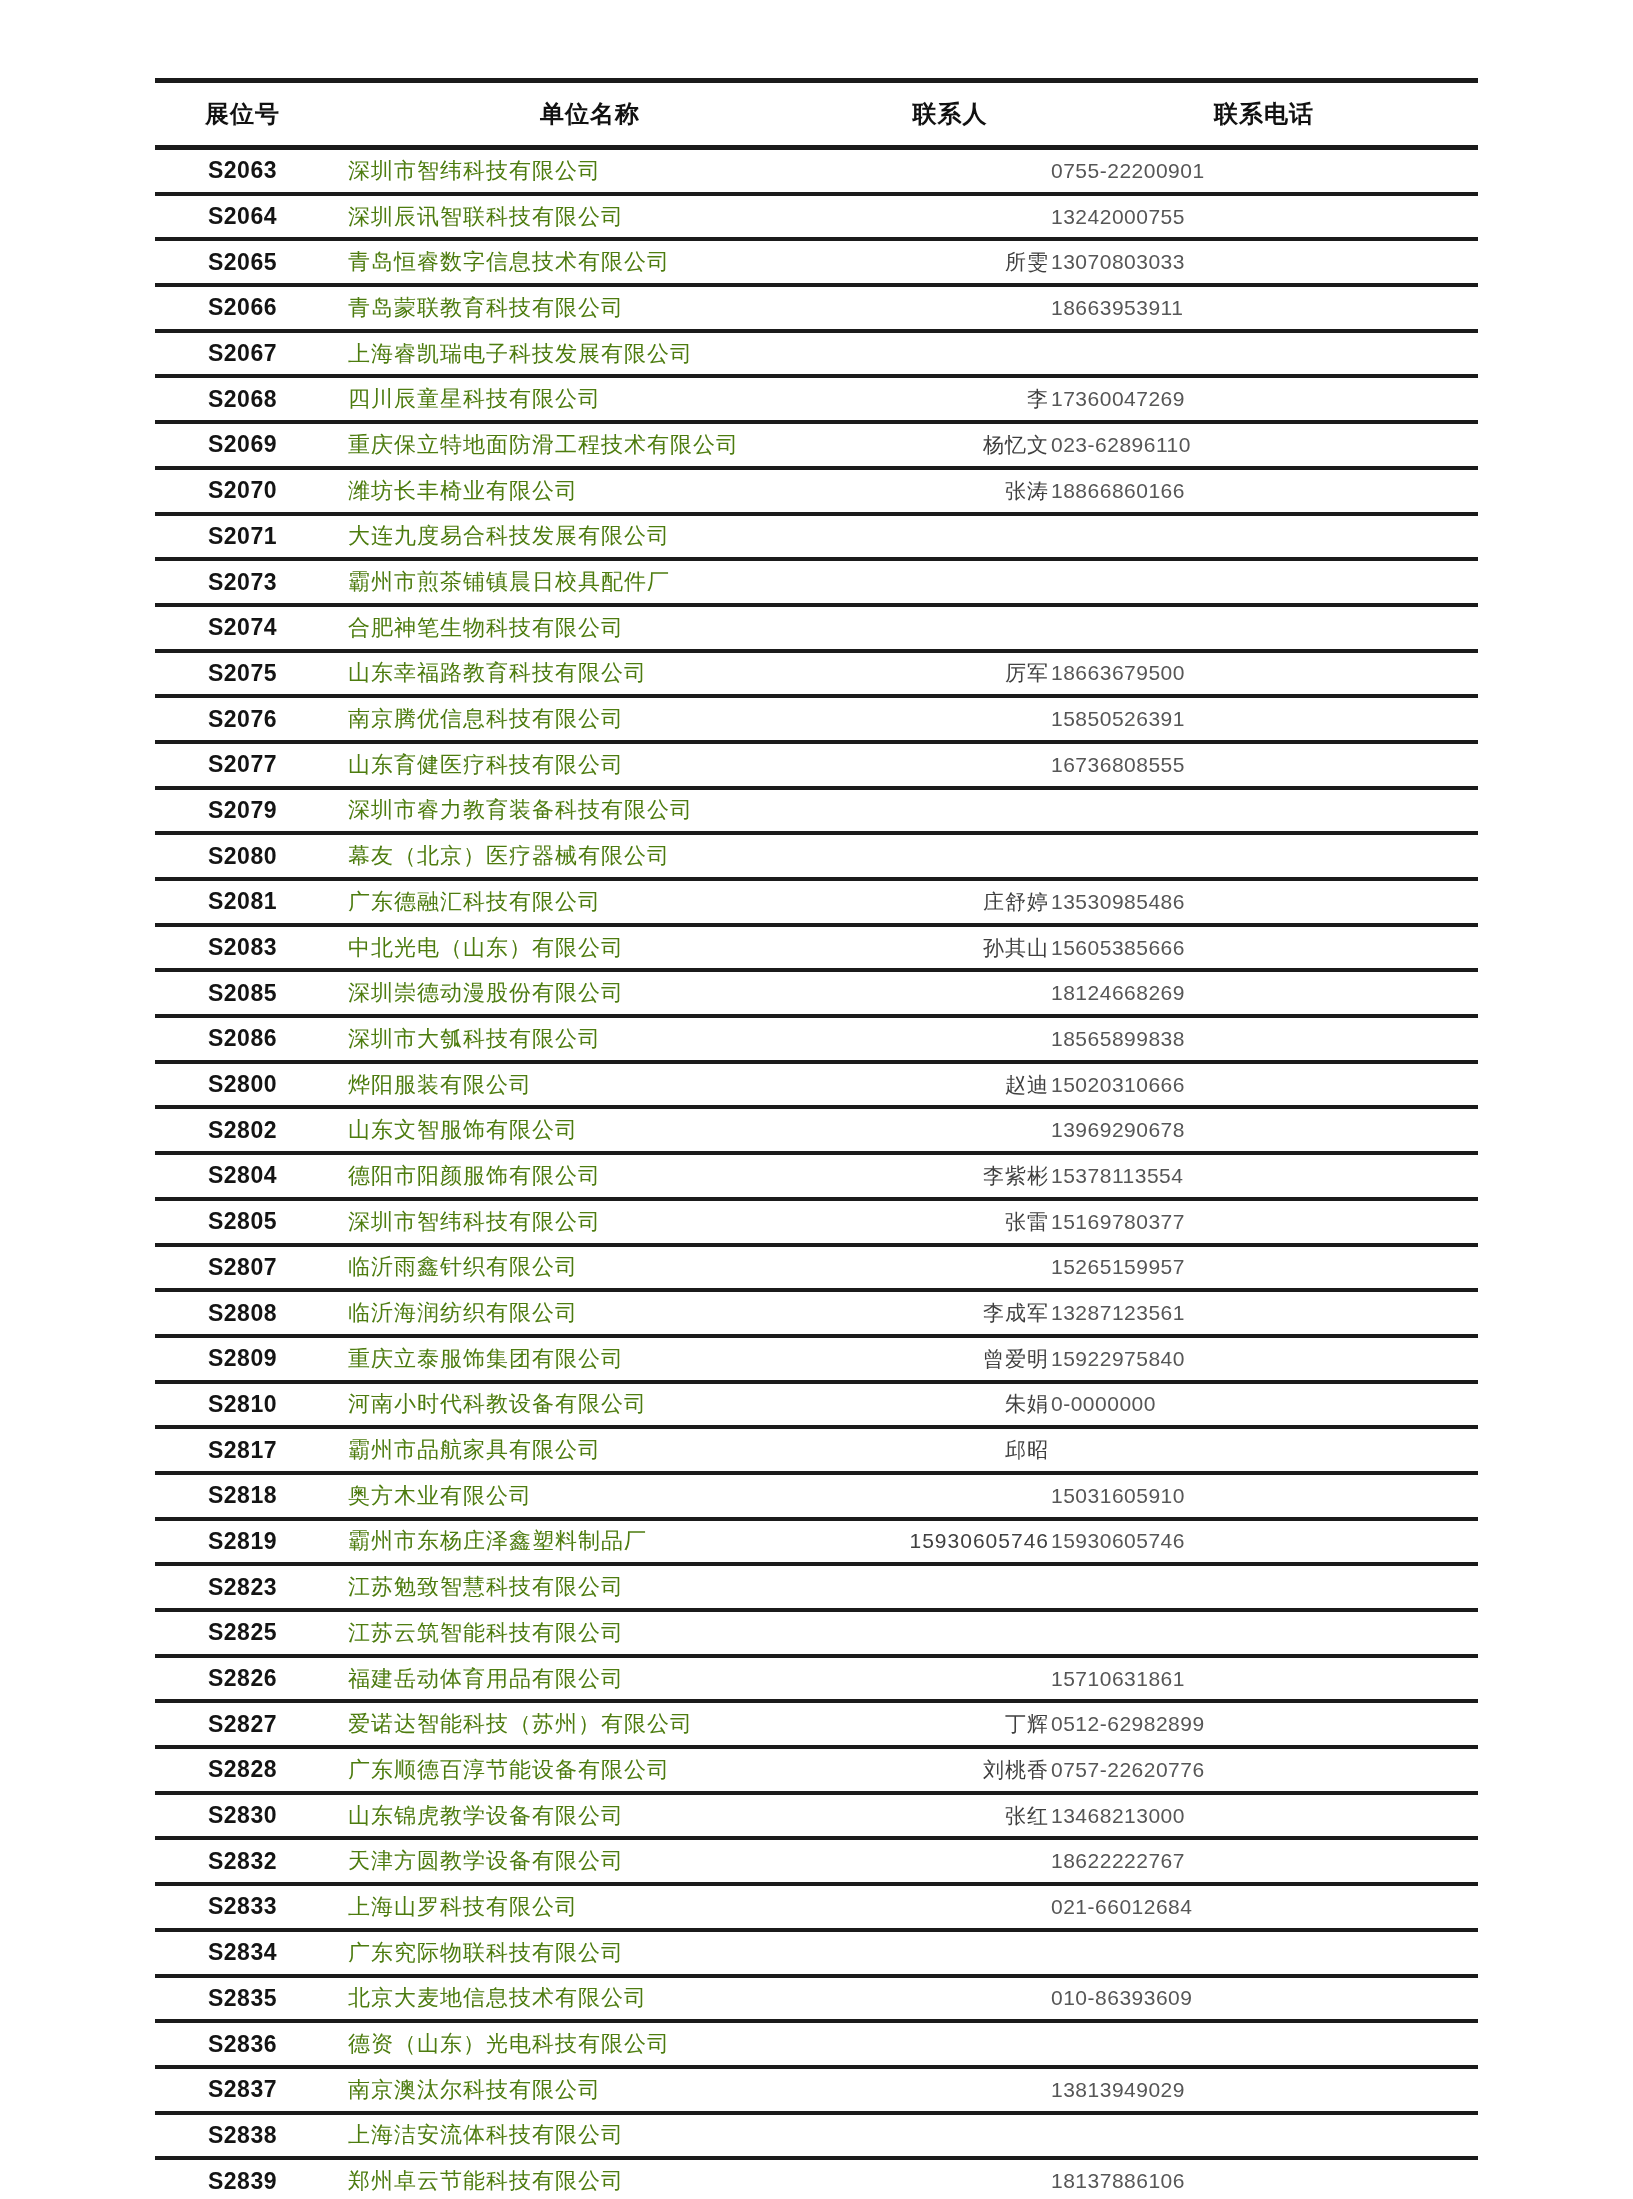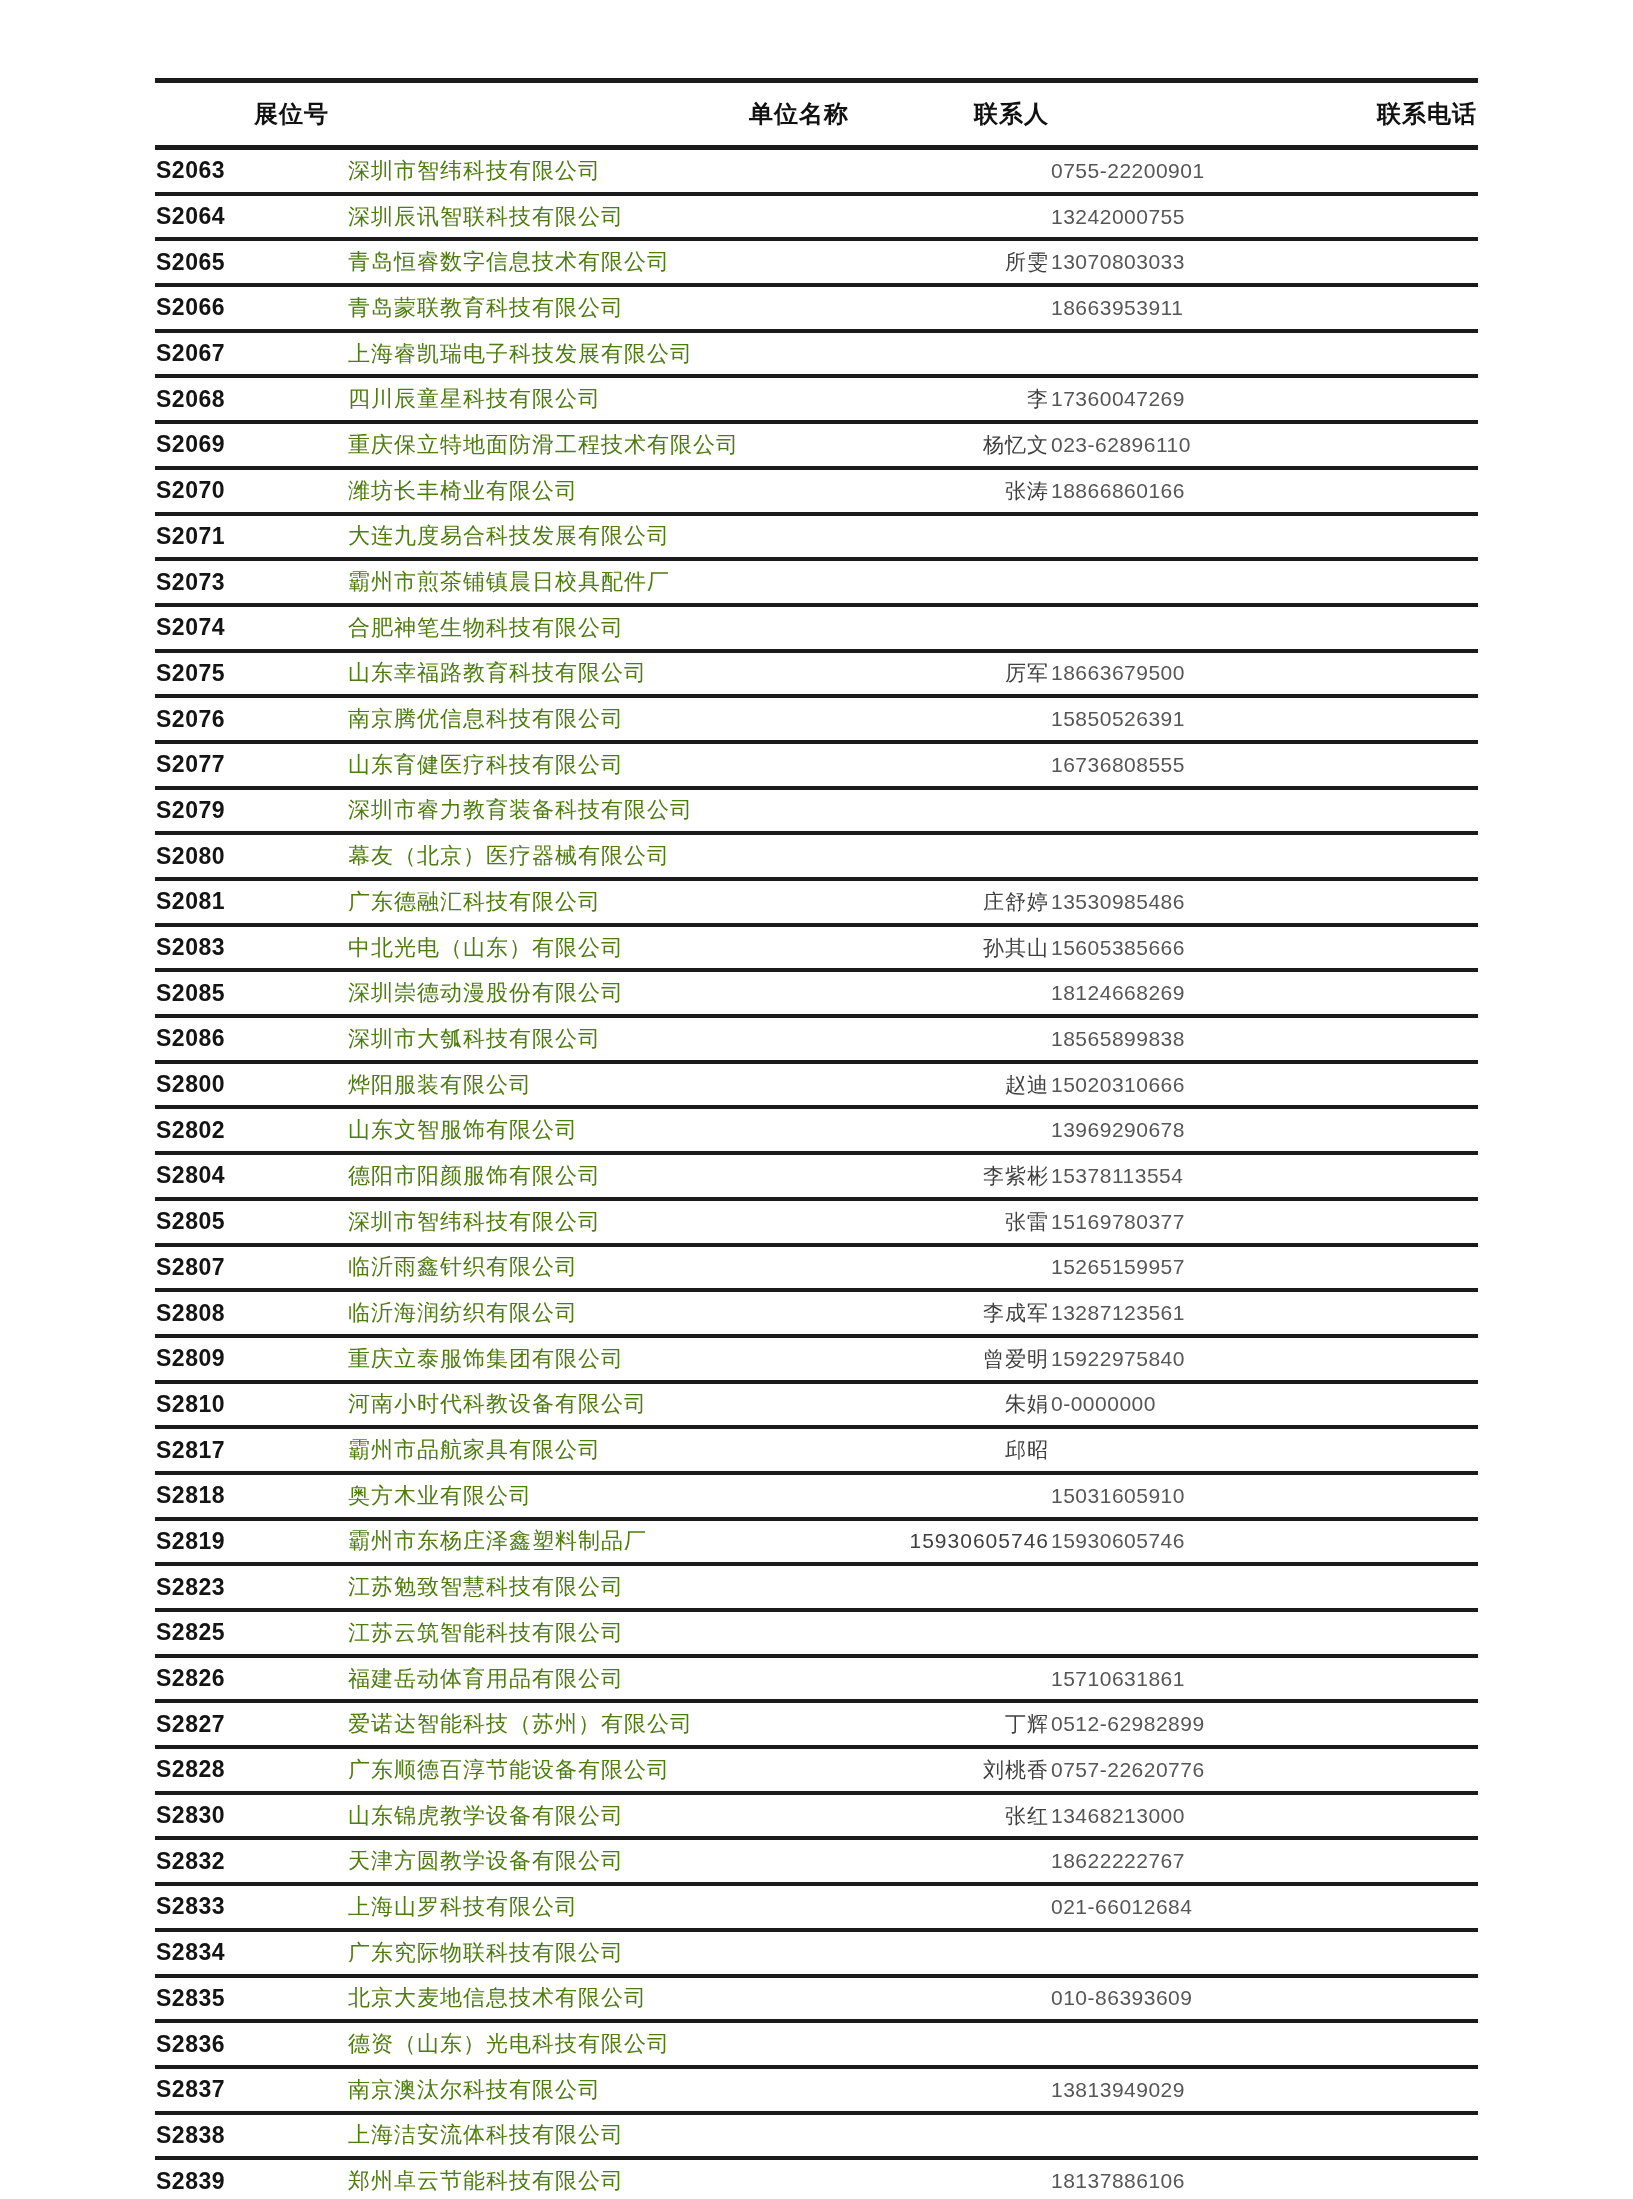--- a/index.html
+++ b/index.html
@@ -29,41 +29,41 @@
 
   .doc-table thead tr {
     border-top: 5px solid #1b1b1b;
     border-bottom: 5px solid #1b1b1b;
   }
   .doc-table th {
     height: 60px;
     font-size: 24px;
     font-weight: bold;
     color: #111111;
-    text-align: right;
+    text-align: center;
     vertical-align: middle;
     letter-spacing: 1px;
   }
   .doc-table tbody tr {
     border-bottom: 4px solid #1b1b1b;
   }
   .doc-table tbody tr:last-child {
     border-bottom: 5px solid #1b1b1b;
   }
   .doc-table td {
     height: 39.7px;
     vertical-align: middle;
     white-space: nowrap;
     overflow: hidden;
   }
   td.c-booth {
     font-size: 23px;
     font-weight: bold;
     color: #141414;
-    text-align: left;
+    text-align: center;
     letter-spacing: 0.5px;
   }
   td.c-company {
     font-size: 22px;
     color: #4d7c0f;
     text-align: left;
     padding-left: 18px;
     letter-spacing: 1px;
   }
   td.c-contact {

